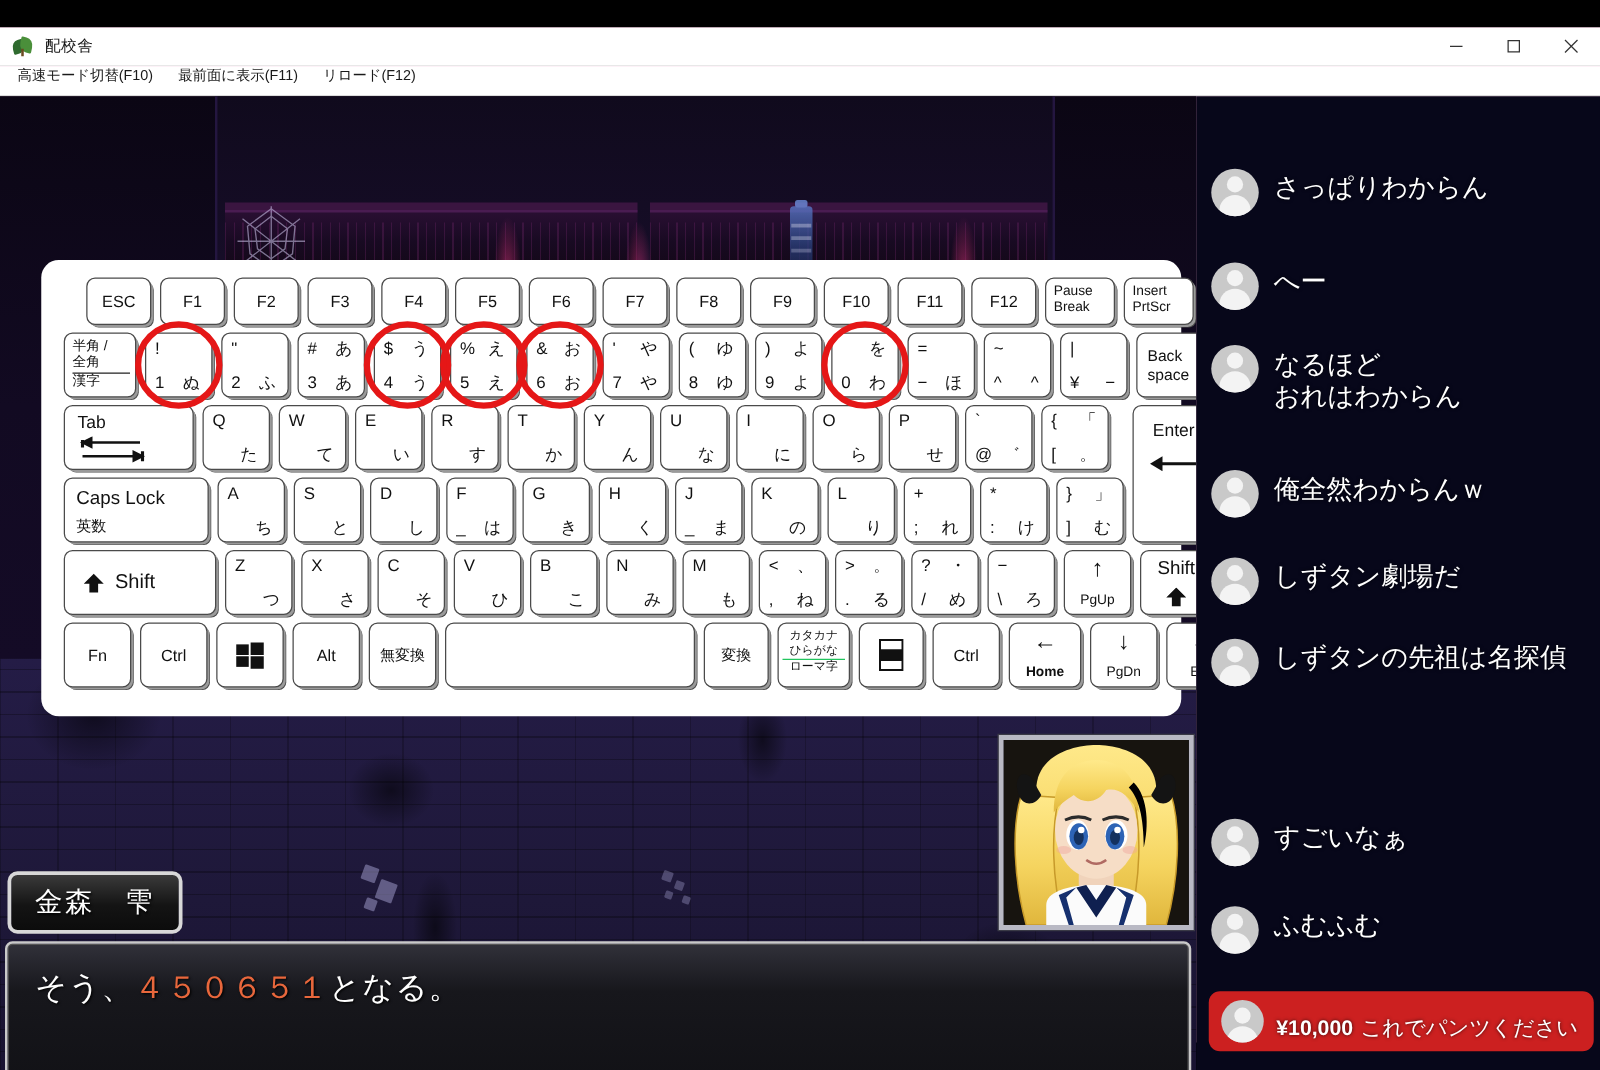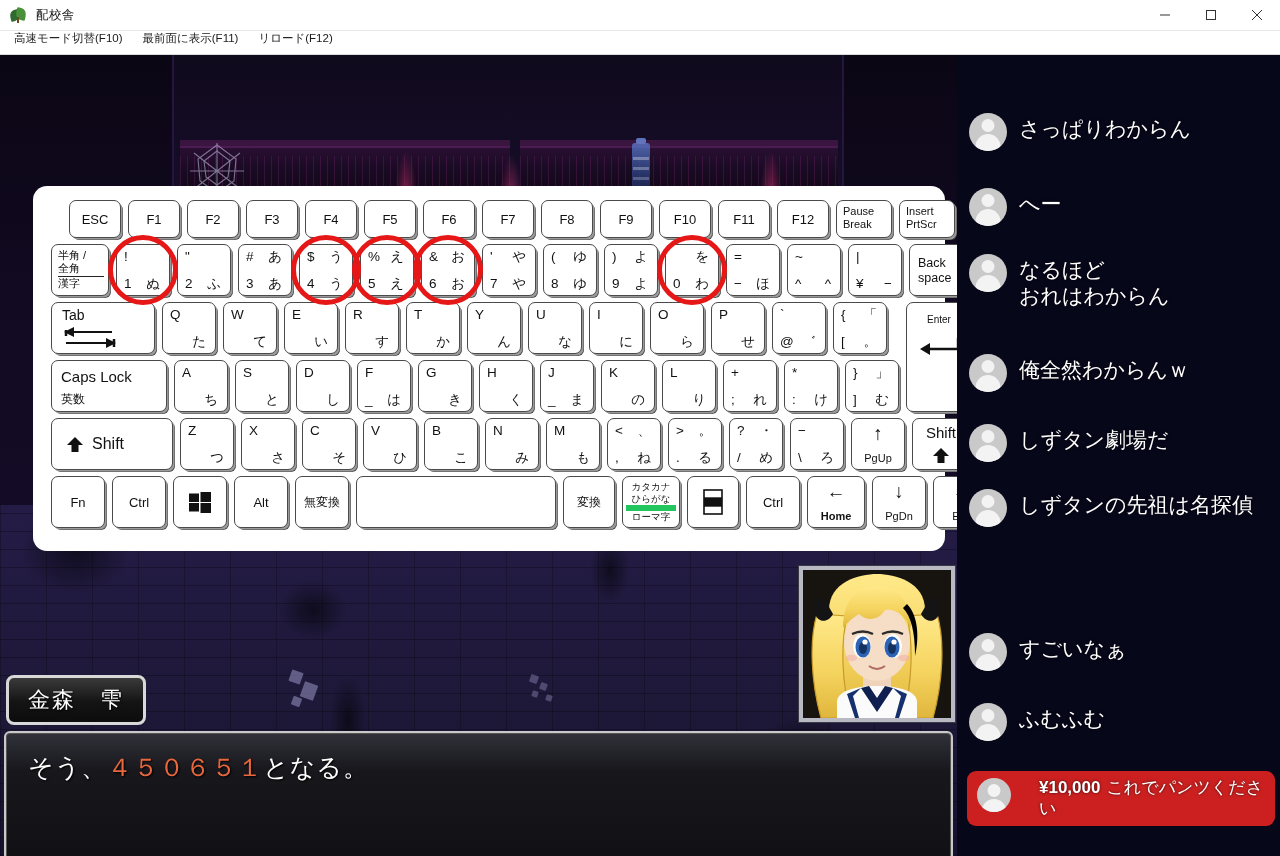--- a/index.html
+++ b/index.html
@@ -2,21 +2,21 @@
 <html><head>
 <meta charset="utf-8">
 <style>
   * { box-sizing: border-box; margin: 0; padding: 0; }
   html, body {
     width: 1280px; height: 856px;
     background: #000;
     font-family: "Liberation Sans", "DejaVu Sans", sans-serif;
     overflow: hidden;
   }
-  #app { position: relative; width: 1280px; height: 812px; background:#f9a8d4; }
+  #app { position: relative; width: 1280px; height: 812px; background:#f9a8d4;margin-top:22px; }
 
   
   .titlebar {
     position:absolute; left:0; top:0; width:1280px; height:31px;
     background:#ffffff; display:flex; align-items:center;
     border-bottom:1px solid #e8e8e8;
   }
   .tb-icon { width:20px; height:20px; margin-left:8px; margin-right:8px; position:relative; flex:none; }
   .tb-icon .leaf1 { position:absolute; left:2px; top:5px; width:9px; height:11px;
      background:#2f6b2f; border-radius:60% 10% 60% 10%; transform:rotate(-15deg); }
@@ -175,21 +175,21 @@
   .avatar .ah { position:absolute; left:50%; top:6px; transform:translateX(-50%);
     width:13px; height:13px; border-radius:50%; background:#f3f3f3; }
   .avatar .ab { position:absolute; left:50%; top:21px; transform:translateX(-50%);
     width:25px; height:18px; border-radius:13px 13px 0 0; background:#f3f3f3; }
   .msg-text {
     color:#fff; font-size:21px; line-height:1.22; padding-top:3px;
     text-shadow:0 0 3px rgba(0,0,0,.8);
   }
   .chat-msg.super {
     background:#cc2020; border-radius:9px; padding:7px 10px; left:10px; width:308px;
-    align-items:flex-start; gap:28px;
+    align-items:flex-end; gap:10px;
   }
   .chat-msg.super .avatar { width:34px; height:34px; }
   .chat-msg.super .msg-text { padding-top:0; font-size:17px; }
   .amount { font-weight:bold; margin-right:6px; }
 </style>
 </head>
 <body>
 
 <div id="app">
 
@@ -641,21 +641,21 @@
             <span class="c" style="font-size: 12px;">無変換</span>
           </div>
           <div class="key" style="width: 200px; height: 52px;"></div>
           <div class="key" style="width: 52px; height: 52px;">
             <span class="c" style="font-size: 12px;">変換</span>
           </div>
           <div class="key" style="width: 58px; height: 52px;">
             <span class="stack" style="left: 3px; right: 3px; top: 4px; font-size: 9.5px; text-align: center; line-height: 1.25;">
               <div style="">カタカナ</div>
               <div style="">ひらがな</div>
-              <div style="border-top:6px solid #22c55e;">ローマ字</div>
+              <div style="border-top:1px solid #22c55e;">ローマ字</div>
             </span>
           </div>
           <div class="key" style="width: 52px; height: 52px;">
             <svg style="position:absolute;left:50%;top:50%;transform:translate(-50%,-50%);" width="20" height="26" viewBox="0 0 20 26">
               <rect x="1" y="1" width="18" height="24" fill="none" stroke="#111" stroke-width="1.6"></rect>
               <rect x="1" y="9" width="18" height="8" fill="#111"></rect>
               <line x1="1" y1="9" x2="19" y2="9" stroke="#111" stroke-width="1.4"></line>
               <line x1="1" y1="17" x2="19" y2="17" stroke="#111" stroke-width="1.4"></line>
             </svg>
           </div>
@@ -669,21 +669,21 @@
           <div class="key" style="width: 54px; height: 52px;">
             <span style="position:absolute;left:0;right:0;top:5px;text-align:center;font-size:19px;line-height:1;">↓</span>
             <span style="position:absolute;left:0;right:0;bottom:5px;text-align:center;font-size:11px;">PgDn</span>
           </div>
           <div class="key" style="width: 58px; height: 52px;">
             <span style="position:absolute;left:0;right:0;top:5px;text-align:center;font-size:19px;line-height:1;">→</span>
             <span style="position:absolute;left:0;right:0;bottom:5px;text-align:center;font-size:11px;">End</span>
           </div>
         </div>
         <div class="key" style="position: absolute; left: 873px; top: 116px; width: 66px; height: 110px;">
-          <span style="position:absolute;left:0;right:0;top:12px;text-align:center;font-size:10px;">Enter</span>
+          <span style="position:absolute;left:0;right:0;top:12px;text-align:center;font-size:14px;">Enter</span>
           <svg style="position:absolute;left:11px;top:34px;" width="44" height="18" viewBox="0 0 44 18">
             <path d="M40 1 L40 12 L8 12" stroke="#111" stroke-width="2.4" fill="none"></path>
             <polygon points="2,12 12,6 12,18" fill="#111"></polygon>
           </svg>
         </div>
         <div class="circle" style="left: 75px; top: 49px; width: 70px; height: 70px; border-color: rgb(229, 23, 23);"></div>
         <div class="circle" style="left: 258px; top: 49px; width: 70px; height: 70px; border-color: rgb(229, 23, 23);"></div>
         <div class="circle" style="left: 319px; top: 49px; width: 70px; height: 70px; border-color: rgb(229, 23, 23);"></div>
         <div class="circle" style="left: 380px; top: 49px; width: 70px; height: 70px; border-color: rgb(229, 23, 23);"></div>
         <div class="circle" style="left: 624px; top: 49px; width: 70px; height: 70px; border-color: rgb(229, 23, 23);"></div>

